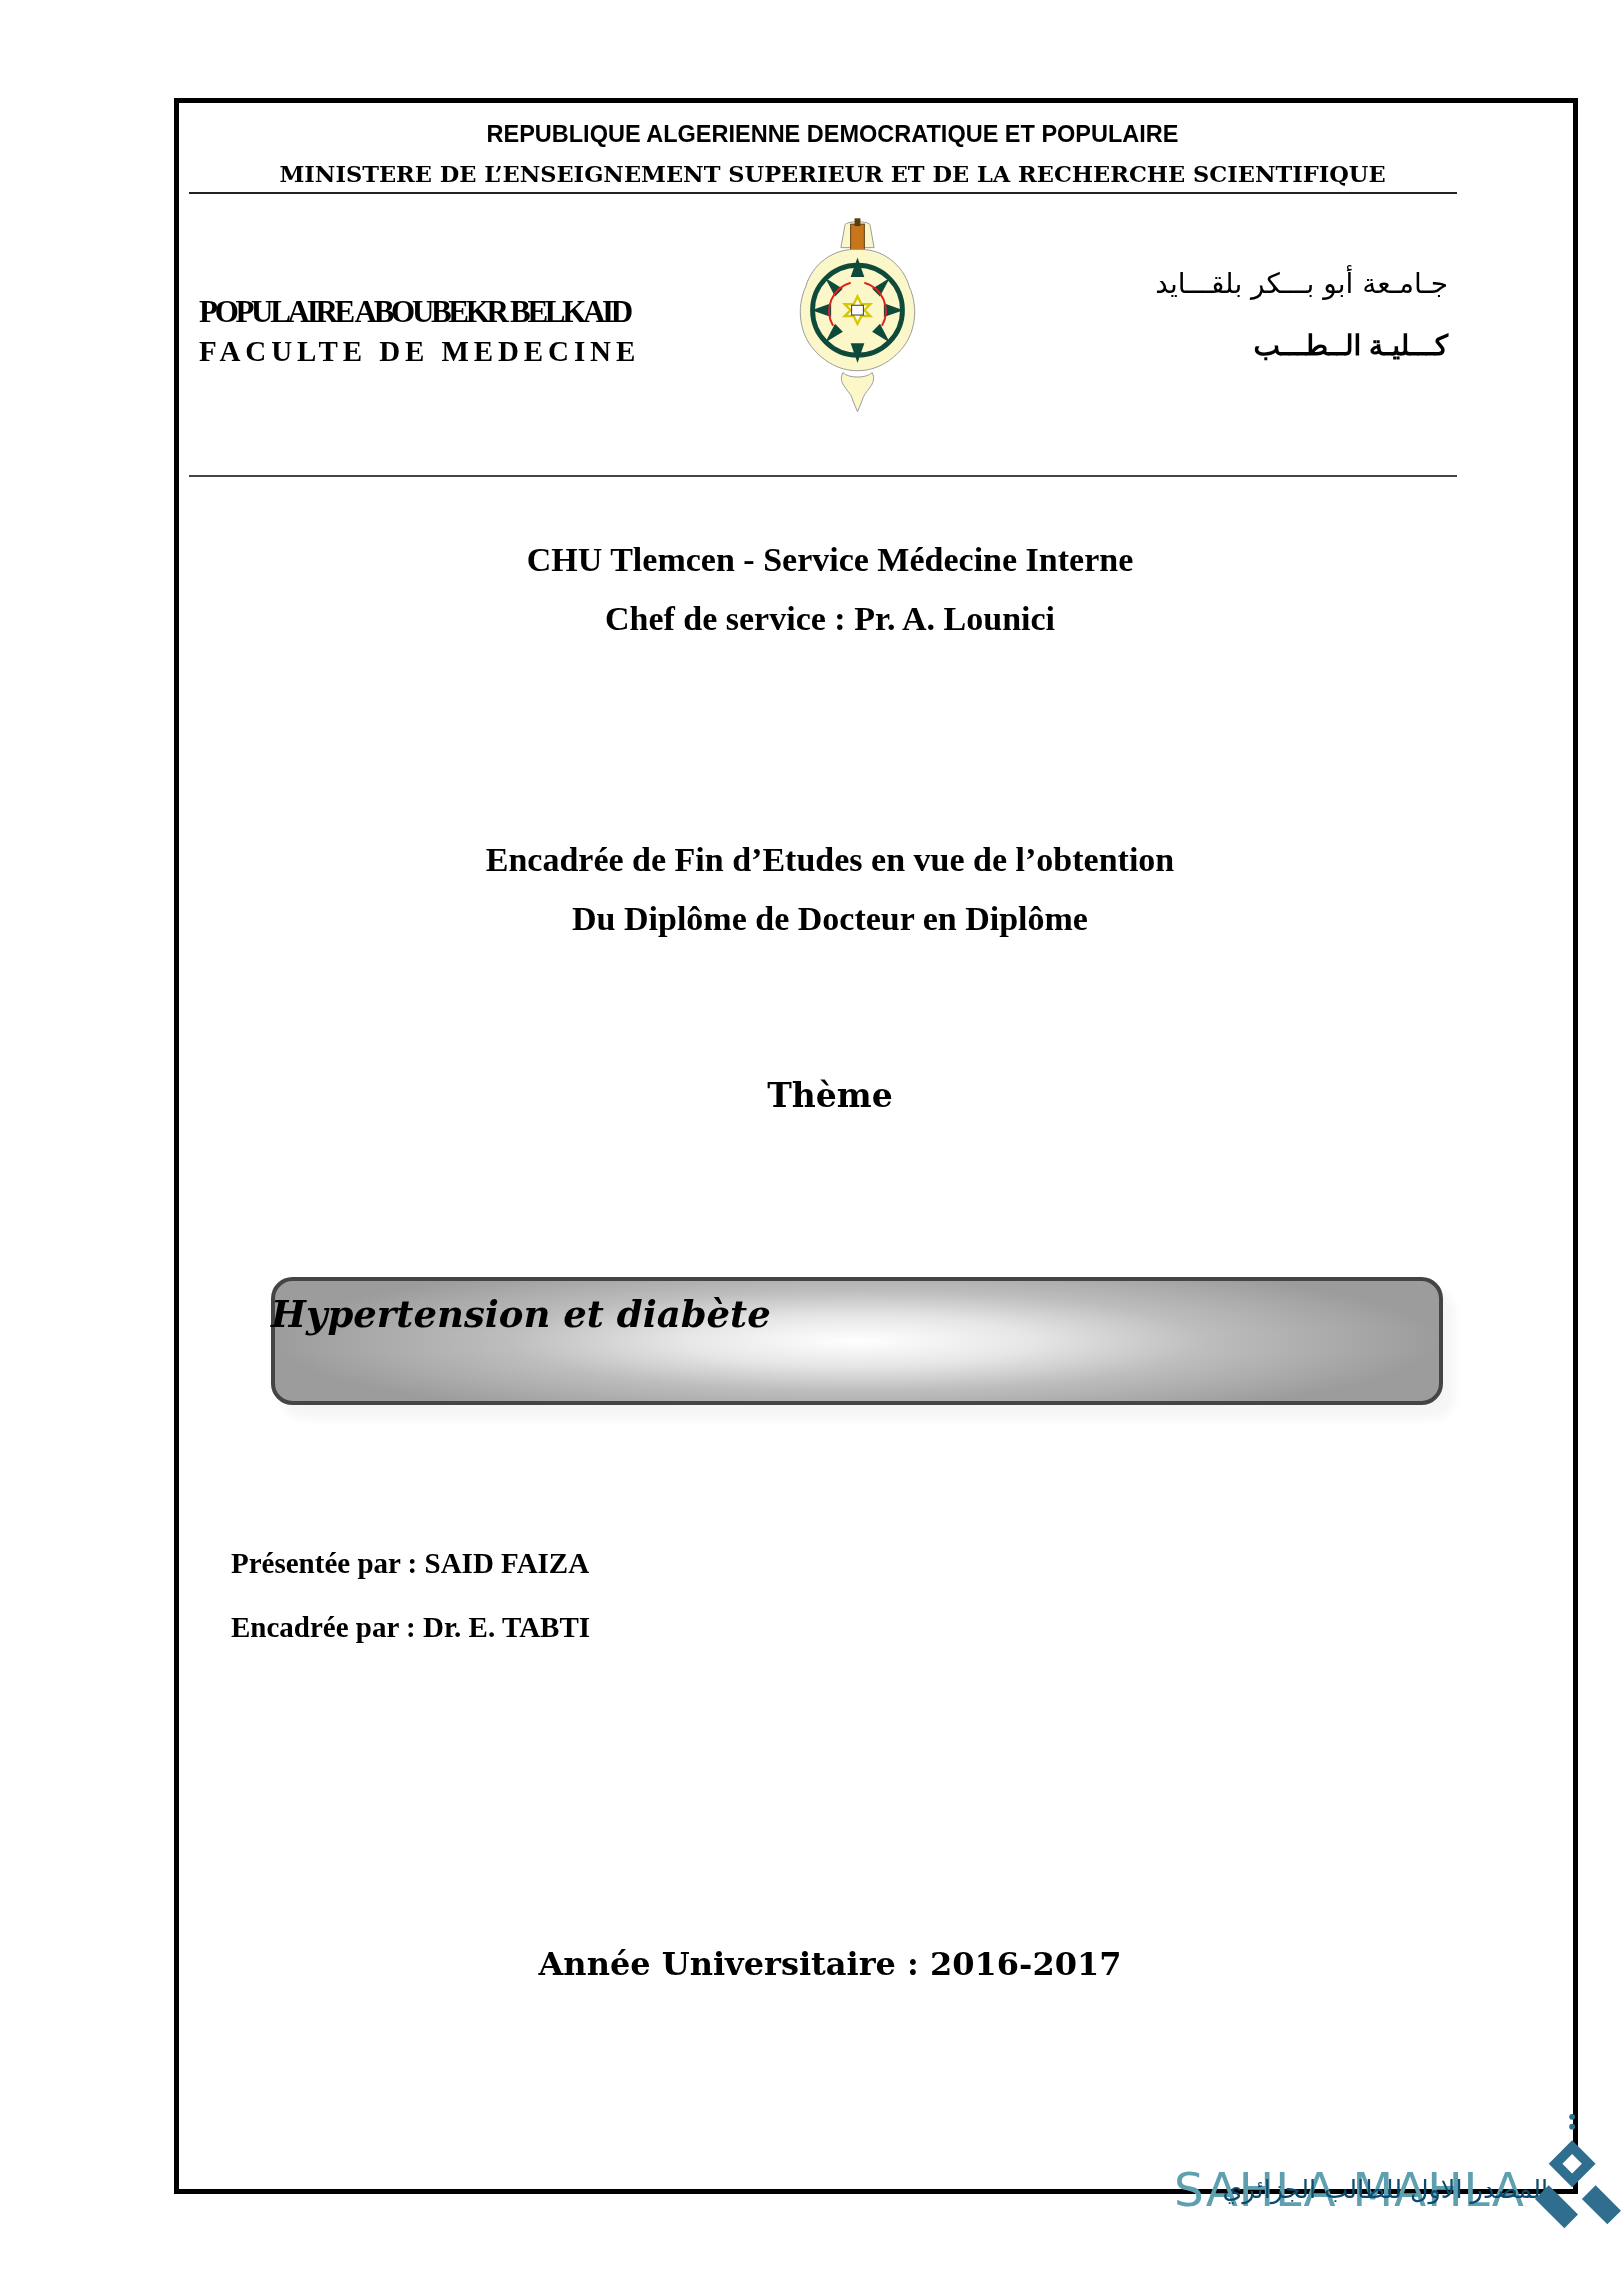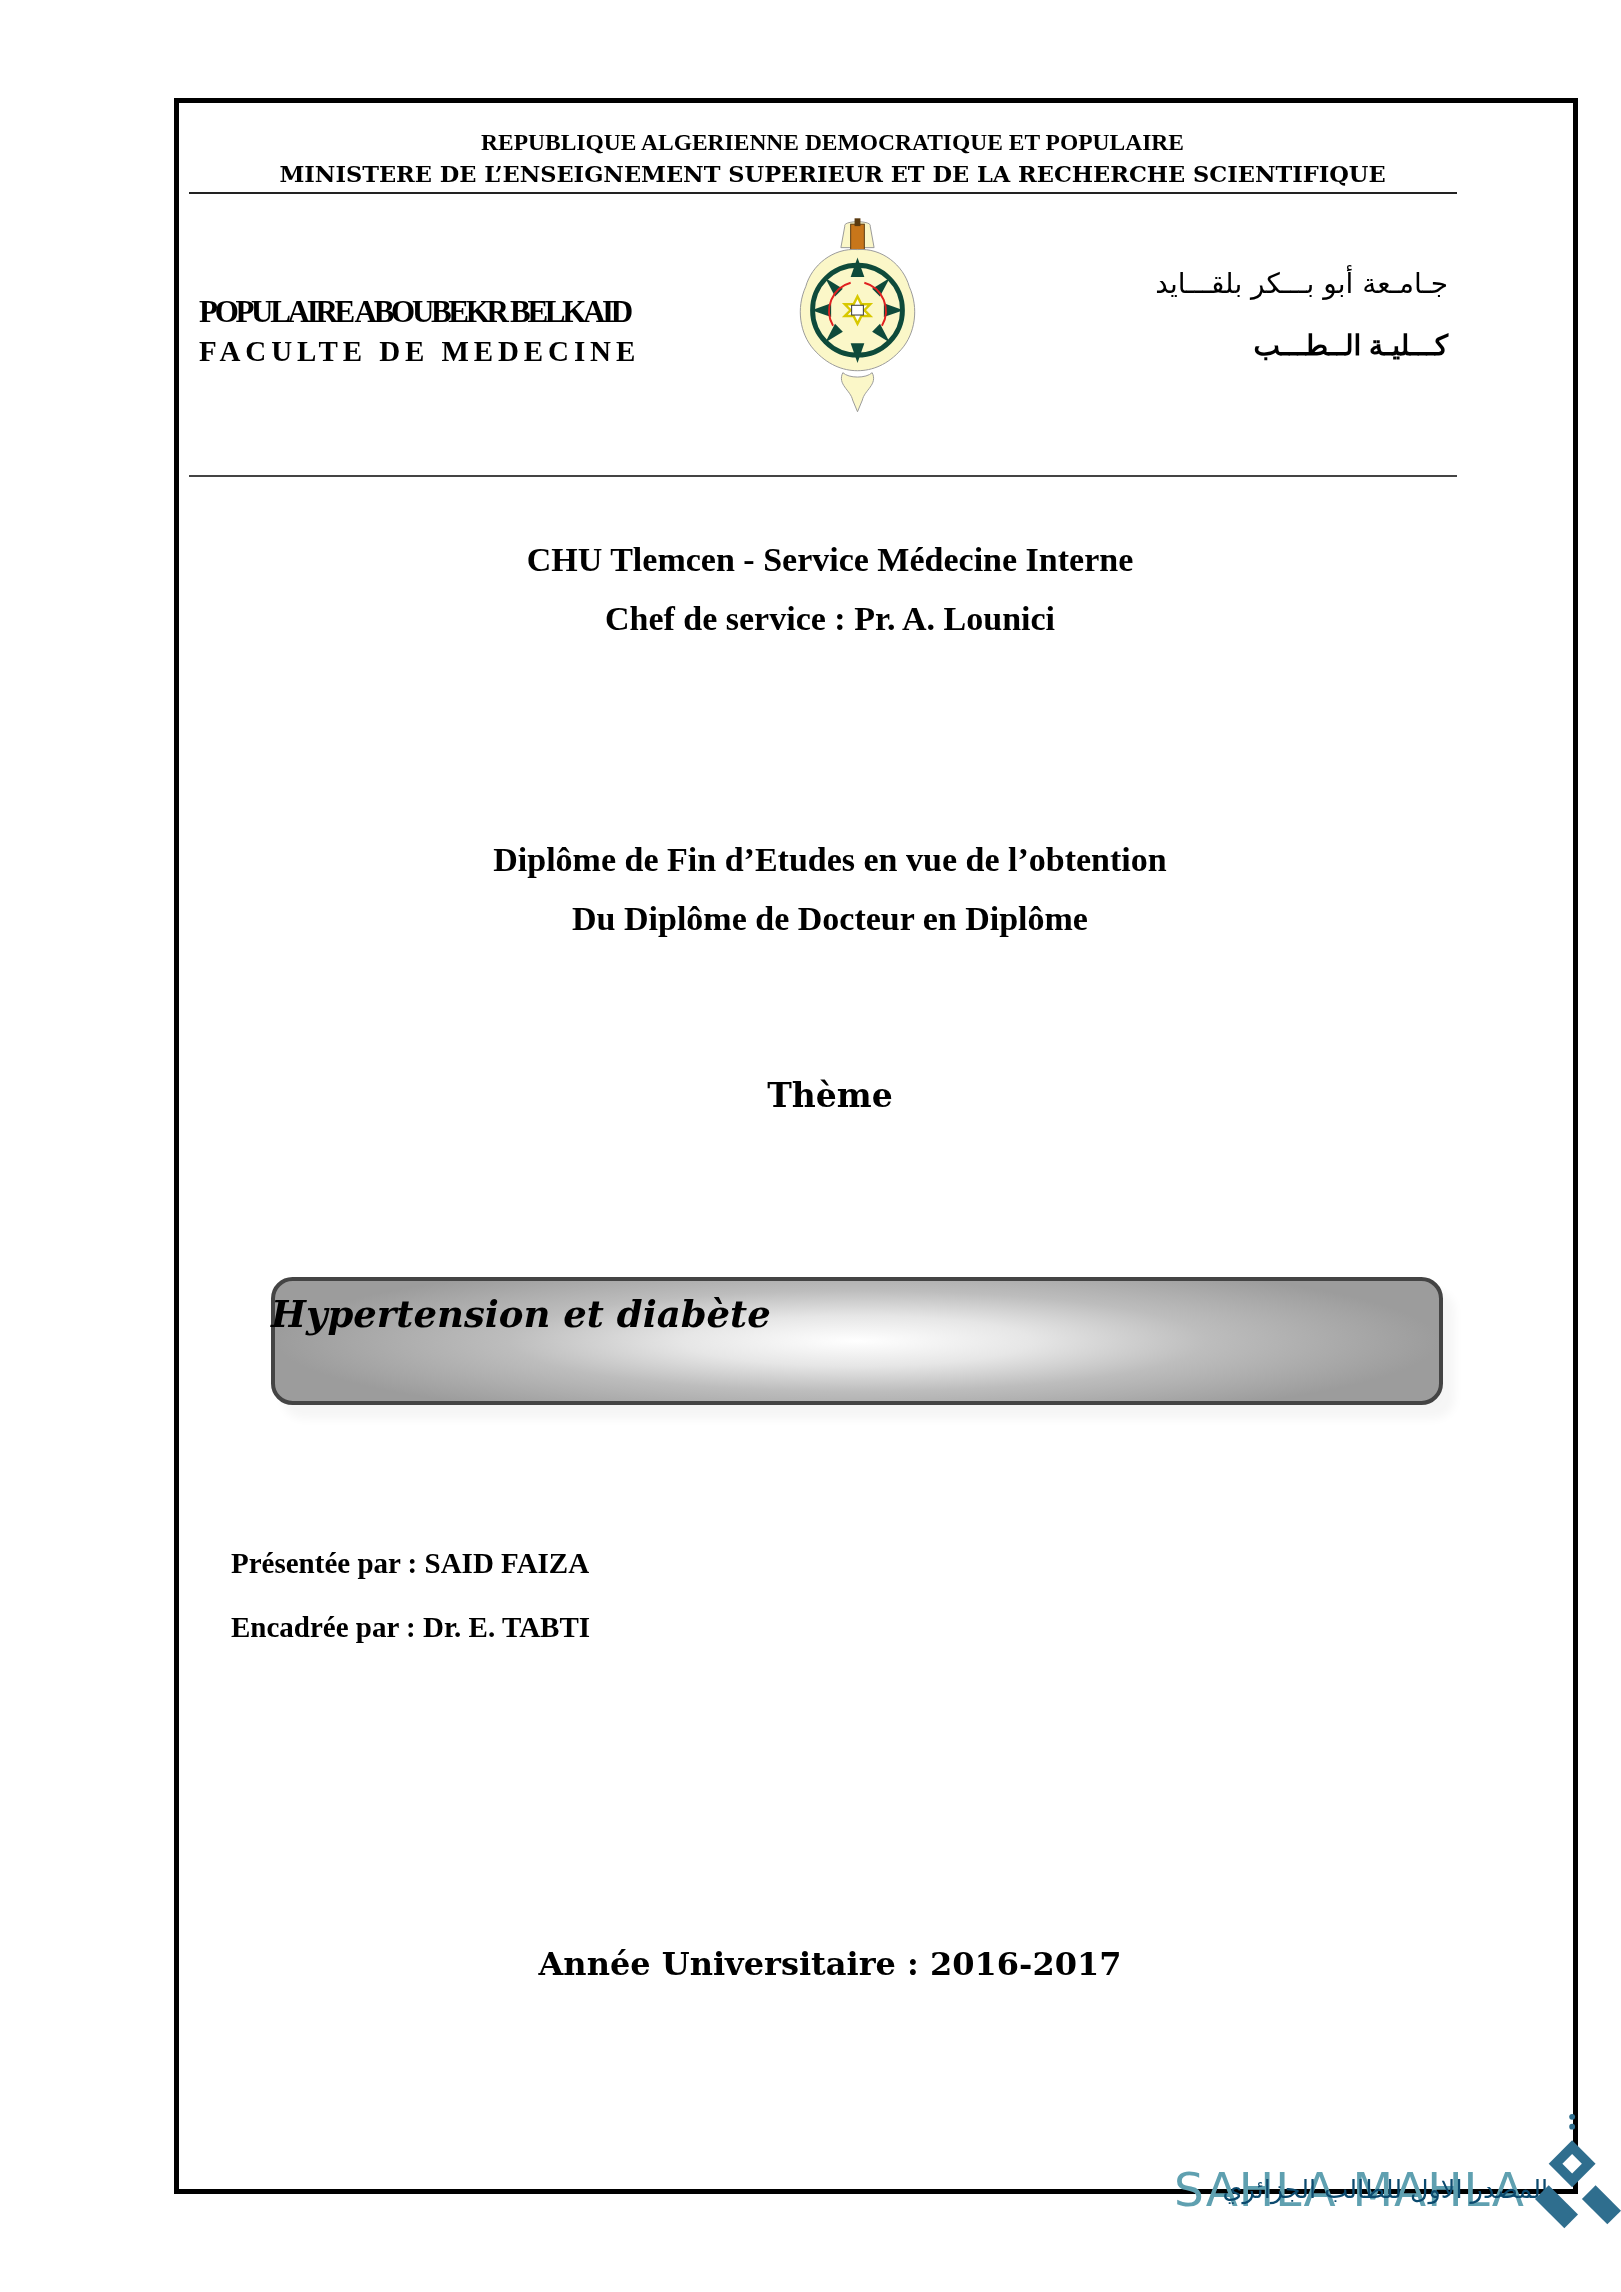--- a/index.html
+++ b/index.html
@@ -2,21 +2,21 @@
 <html><head>
 <meta charset="utf-8">
 <style>
   html, body { margin:0; padding:0; background:#ffffff; }
   body { width:1621px; height:2293px; position:relative; overflow:hidden;
          font-family:"Liberation Serif", serif; color:#000; }
   .frame { position:absolute; left:174px; top:98px; width:1394px; height:2086px;
            border:5.9px solid #000; box-sizing:content-box; }
   .abs { position:absolute; }
   .center { text-align:center; }
-  .hdr1 { left:176px; width:1313px; top:129px; font-family:Liberation Serif, serif;
+  .hdr1 { left:176px; width:1313px; top:121px; font-family:Liberation Sans, sans-serif;
           font-weight:bold; font-size:23.5px; letter-spacing:0px; }
   .hdr2 { left:176px; width:1313px; top:161px; font-family:"DejaVu Serif", serif;
           font-weight:bold; font-size:22.5px; }
   .rule1 { left:189px; top:192px; width:1268px; height:0; border-top:2px solid #222; }
   .rule2 { left:189px; top:475px; width:1268px; height:0; border-top:2px solid #444; }
   .univ { left:199px; top:294px; font-family:"Liberation Serif", serif; font-weight:bold;
           font-size:31px; letter-spacing:-3.3px; }
   .fac { left:199px; top:335px; font-family:"Liberation Serif", serif; font-weight:bold;
          font-size:29px; letter-spacing:4.9px; }
   .ar1 { right:173px; top:267px; font-family:"DejaVu Sans", sans-serif; font-weight:normal;
@@ -86,21 +86,21 @@
 </div>
 
 <div class="abs ar1">جـامـعة أبو بـــكر بلقـــايد</div>
 <div class="abs ar2">كـــليـة الــطـــب</div>
 
 <div class="abs rule2"></div>
 
 <div class="abs center t-lg" style="top:541px;">CHU Tlemcen - Service Médecine Interne</div>
 <div class="abs center t-lg" style="top:600px;">Chef de service : Pr. A. Lounici</div>
 
-<div class="abs center t-lg" style="top:841px;">Diplôme de Fin d’Etudes en vue de l’obtention</div>
+<div class="abs center t-lg" style="top:841px;">Encadrée de Fin d’Etudes en vue de l’obtention</div>
 <div class="abs center t-lg" style="top:900px;">Du Diplôme de Docteur en Diplôme</div>
 
 <div class="abs center theme">Thème</div>
 
 <div class="abs title-box"></div>
 <div class="abs title-text">Hypertension et diabète</div>
 
 <div class="abs info" style="top:1547px;">Présentée par : SAID FAIZA</div>
 <div class="abs info" style="top:1611px;">Encadrée par : Dr. E. TABTI</div>
 

